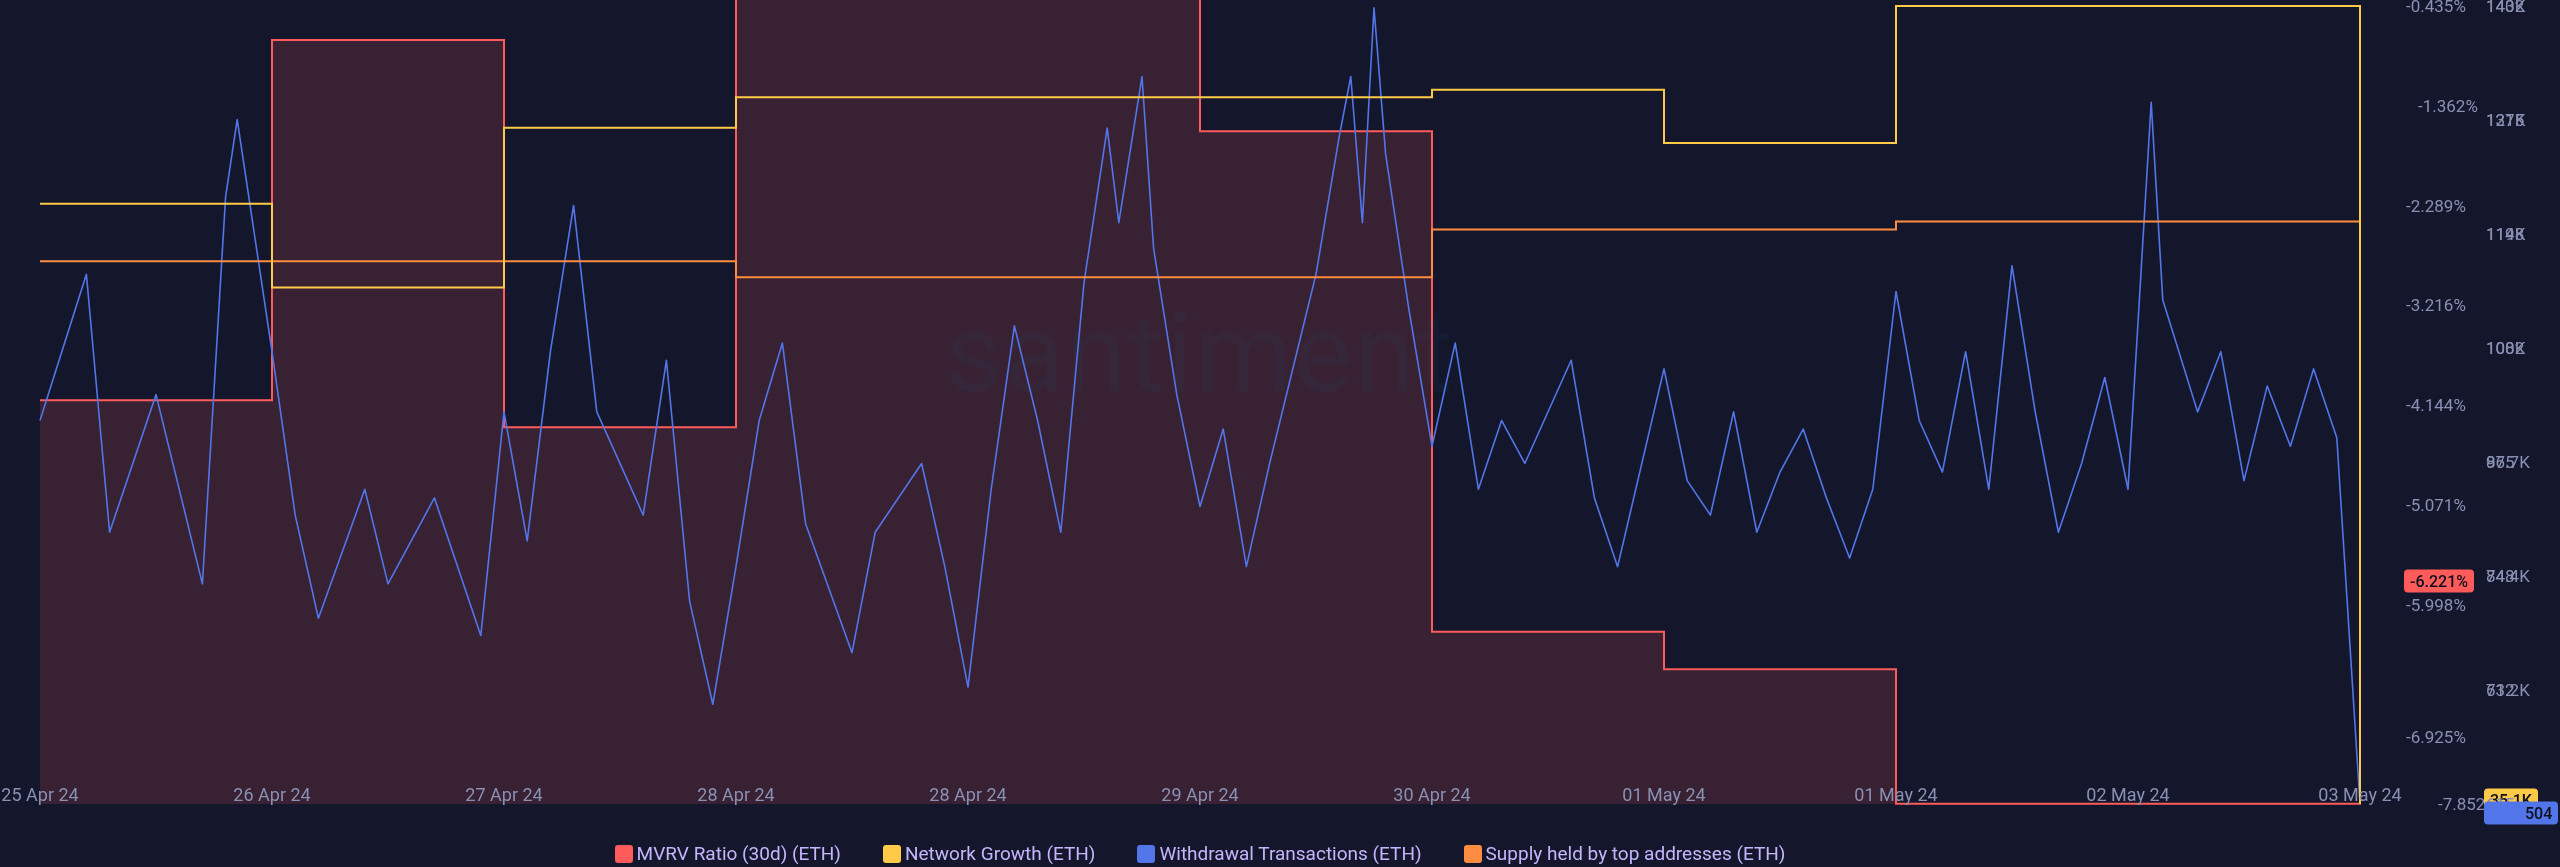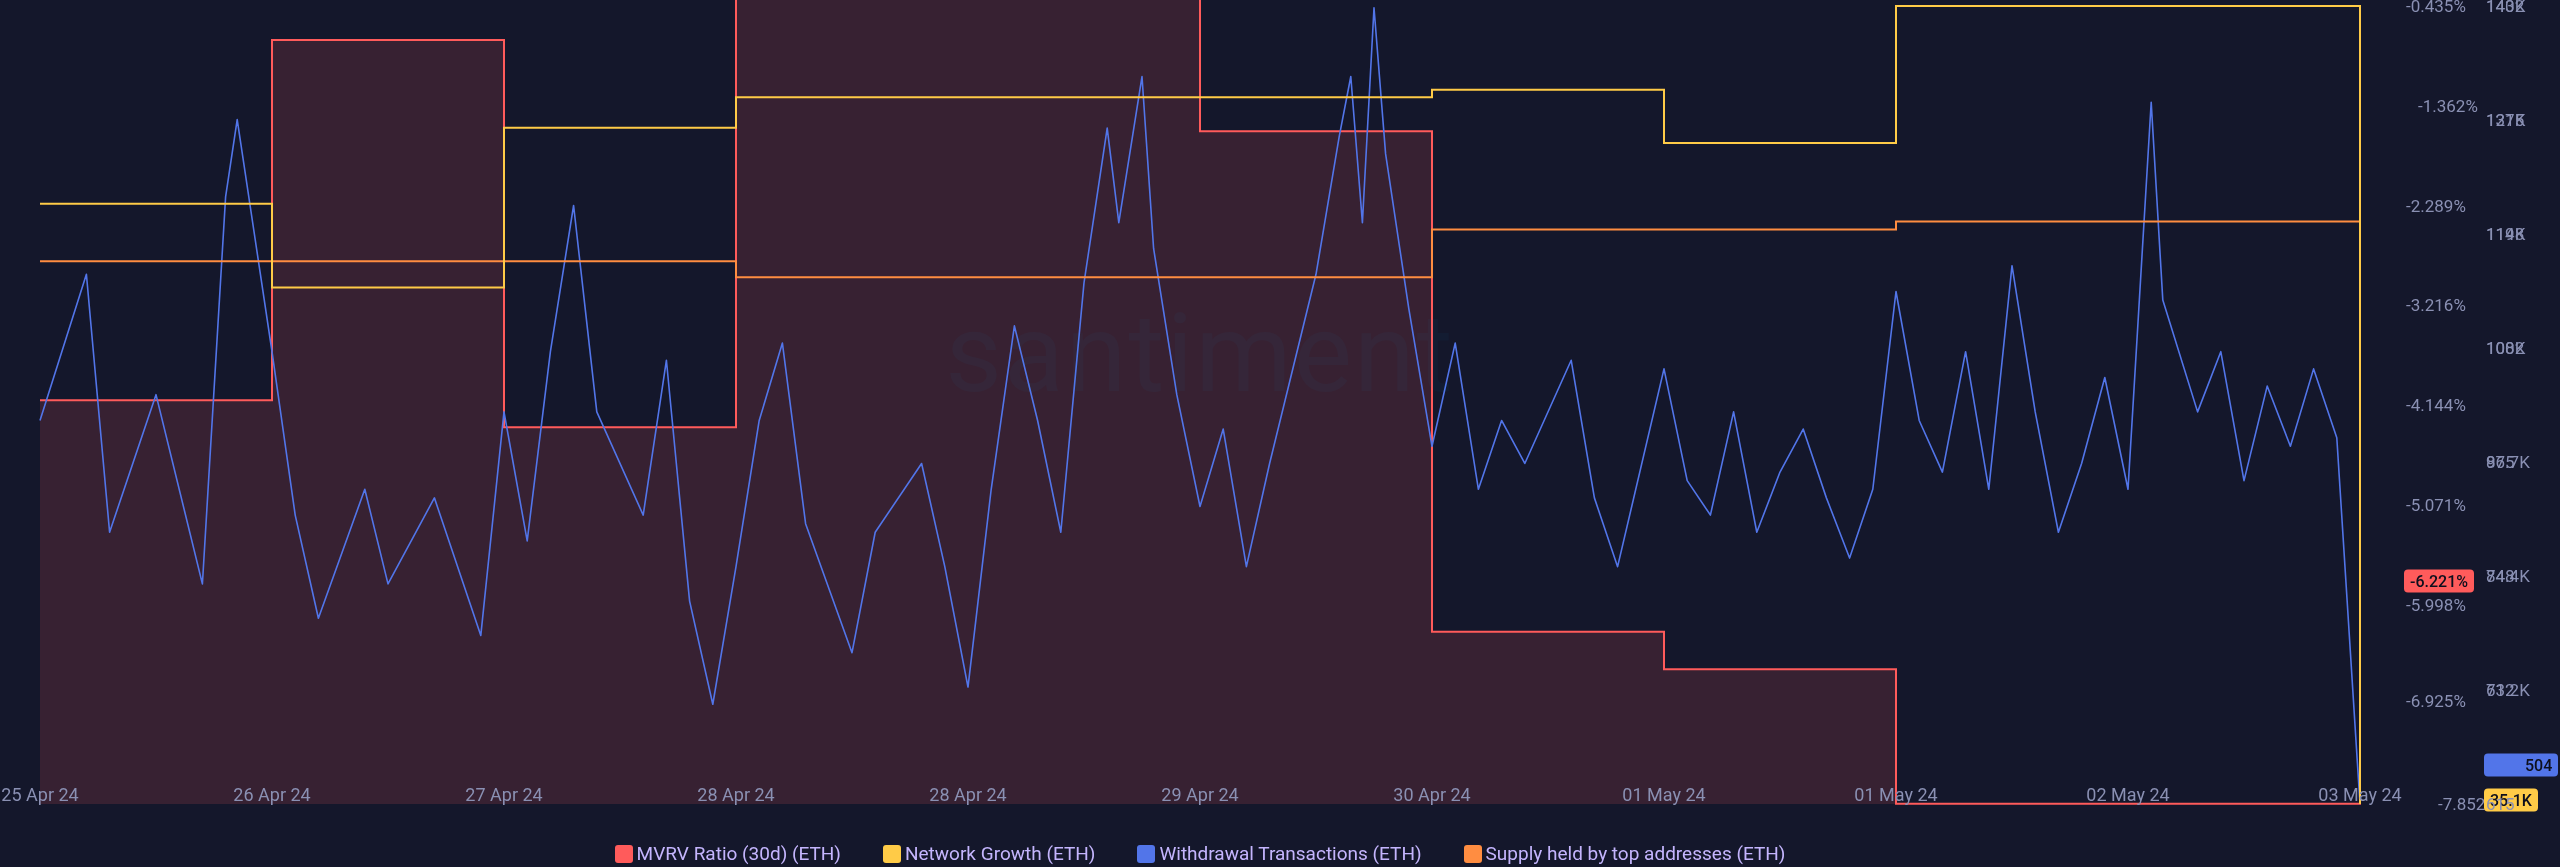--- a/index.html
+++ b/index.html
@@ -50,21 +50,21 @@
 
   <div class="yaxes">
     <div class="ycol" id="ycol-left">
         <div class="ytick" style="top: 6px;">-0.435%</div>
         <div class="ytick" style="top: 105.75px; margin-left: 12px;">-1.362%</div>
         <div class="ytick" style="top: 205.5px;">-2.289%</div>
         <div class="ytick" style="top: 305.25px;">-3.216%</div>
         <div class="ytick" style="top: 405px;">-4.144%</div>
         <div class="ytick" style="top: 504.75px;">-5.071%</div>
         <div class="ytick" style="top: 604.5px;">-5.998%</div>
-        <div class="ytick" style="top: 701px;">-6.925%</div>
+        <div class="ytick" style="top: 737px;">-6.925%</div>
         <div class="ytick" style="top: 804px; margin-left: 32px;">-7.852%</div>
         <div class="badge" style="top: 580.56px; background: rgb(255, 91, 91);">-6.221%</div>
       </div>
     <div class="ycol" id="ycol-mid">
         <div class="ytick" style="top: 6px;">140K</div>
         <div class="ytick" style="top: 120px;">127K</div>
         <div class="ytick" style="top: 234px;">114K</div>
         <div class="ytick" style="top: 348px;">100K</div>
         <div class="ytick" style="top: 462px;">87.7K</div>
         <div class="ytick" style="top: 576px;">74.4K</div>
@@ -74,21 +74,21 @@
       </div>
     <div class="ycol" id="ycol-right" style="position:absolute;left:80px;top:0;">
         <div class="ytick" style="top: 6px;">1432</div>
         <div class="ytick" style="top: 120px;">1315</div>
         <div class="ytick" style="top: 234px;">1198</div>
         <div class="ytick" style="top: 348px;">1082</div>
         <div class="ytick" style="top: 462px;">965</div>
         <div class="ytick" style="top: 576px;">848</div>
         <div class="ytick" style="top: 690px;">732</div>
         <div class="ytick" style="top: 804px;">615</div>
-        <div class="badge" style="top: 765px; background: rgb(82, 117, 233); padding-left: 41px;">504</div>
+        <div class="badge" style="top: 813px; background: rgb(82, 117, 233); padding-left: 41px;">504</div>
       </div>
   </div>
 
   <div class="legend" id="legend">
       <div class="legend-item">
         <span class="swatch" style="background: rgb(255, 91, 91);"></span>
         <span>MVRV Ratio (30d) (ETH)</span>
       </div>
       <div class="legend-item">
         <span class="swatch" style="background: rgb(255, 203, 71);"></span>

